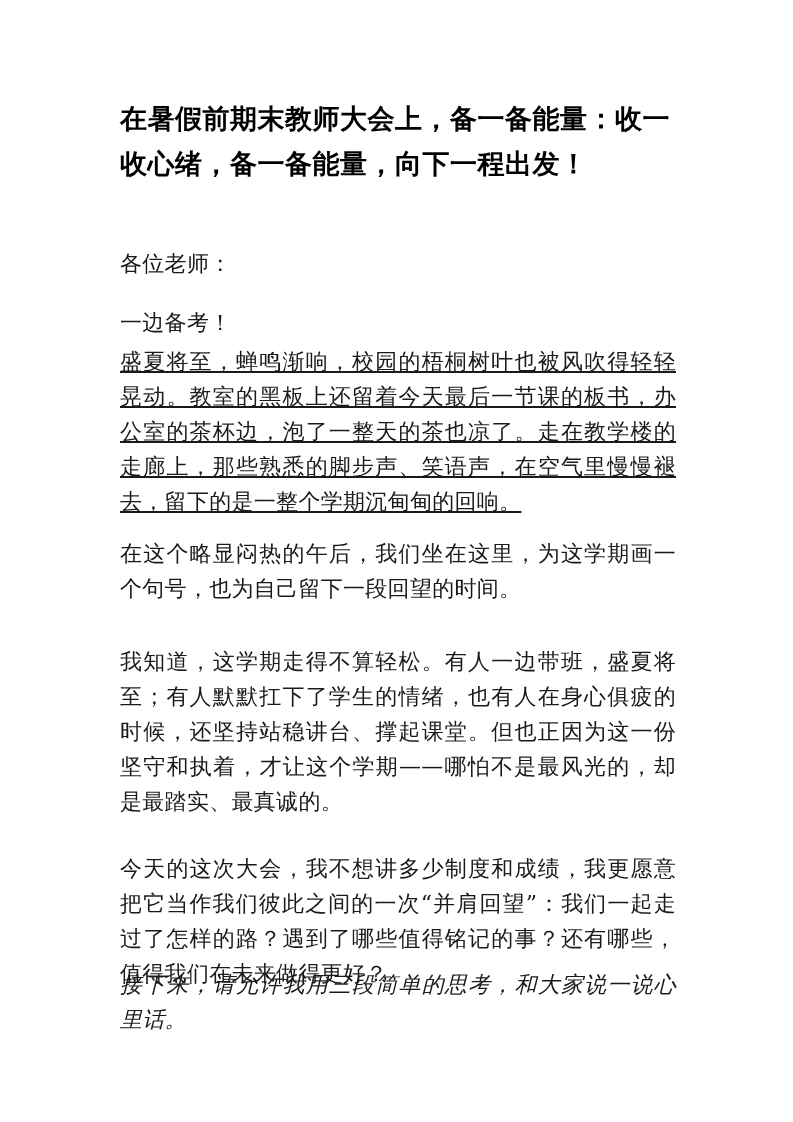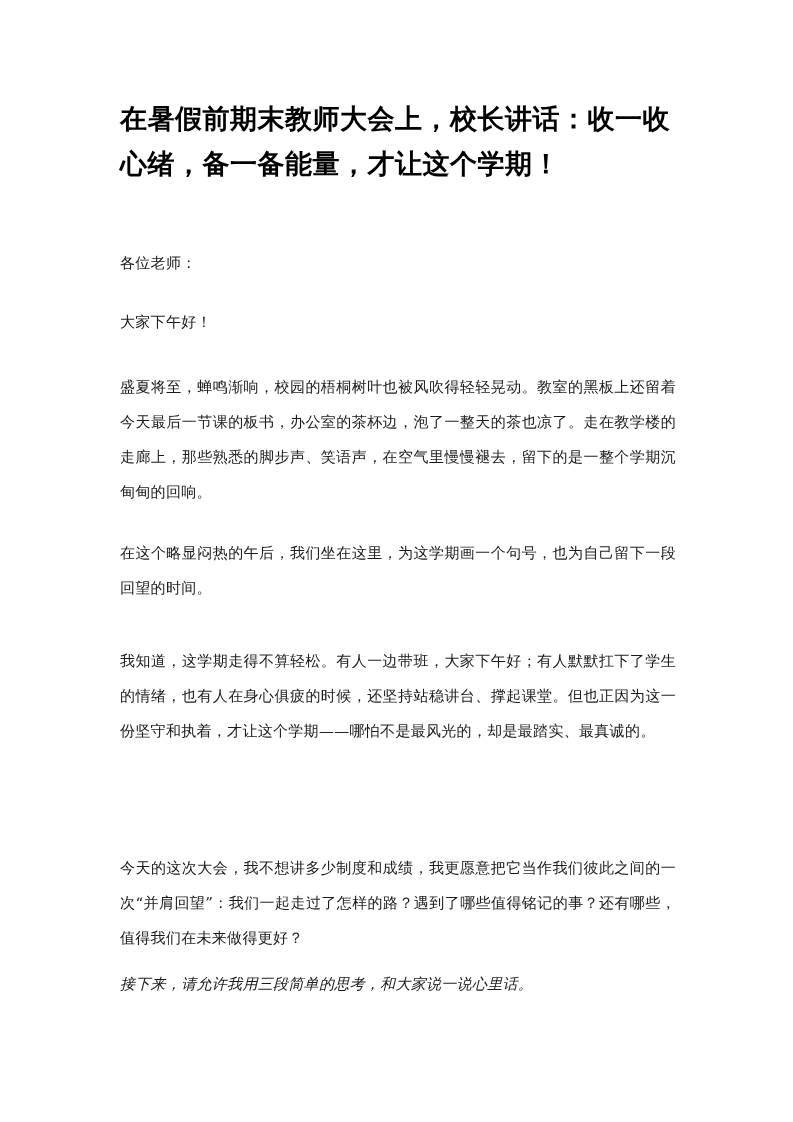--- a/index.html
+++ b/index.html
@@ -11,31 +11,31 @@
   }
   .title {
     position: absolute; left: 0; top: 96px; width: 560px;
     font-family: "DejaVu Sans", "Liberation Sans", sans-serif;
     font-weight: bold; font-size: 27px; line-height: 45px;
     letter-spacing: 0.5px; color: #000;
     margin: 0;
   }
   .para {
     position: absolute; left: 0; width: 556px;
-    font-size: 15px; line-height: 35px; letter-spacing: 0.3px;
+    font-size: 22px; line-height: 35px; letter-spacing: 0.3px;
     margin: 0; color: #1a1a1a;
     text-align: justify;
   }
 </style>
 </head>
 <body>
 
 <div class="page">
-  <h1 class="title">在暑假前期末教师大会上，校长讲话：收一收心绪，备一备能量，才让这个学期！</h1>
+  <h1 class="title">在暑假前期末教师大会上，备一备能量：收一收心绪，备一备能量，向下一程出发！</h1>
 
   <p class="para" style="top:246px;">各位老师：</p>
-  <p class="para" style="top:305px;">大家下午好！</p>
-  <p class="para" style="top:370px;">盛夏将至，蝉鸣渐响，校园的梧桐树叶也被风吹得轻轻晃动。教室的黑板上还留着今天最后一节课的板书，办公室的茶杯边，泡了一整天的茶也凉了。走在教学楼的走廊上，那些熟悉的脚步声、笑语声，在空气里慢慢褪去，留下的是一整个学期沉甸甸的回响。</p>
+  <p class="para" style="top:305px;">一边备考！</p>
+  <p class="para" style="top:344px;text-decoration:underline;">盛夏将至，蝉鸣渐响，校园的梧桐树叶也被风吹得轻轻晃动。教室的黑板上还留着今天最后一节课的板书，办公室的茶杯边，泡了一整天的茶也凉了。走在教学楼的走廊上，那些熟悉的脚步声、笑语声，在空气里慢慢褪去，留下的是一整个学期沉甸甸的回响。</p>
   <p class="para" style="top:536px;">在这个略显闷热的午后，我们坐在这里，为这学期画一个句号，也为自己留下一段回望的时间。</p>
-  <p class="para" style="top:644px;">我知道，这学期走得不算轻松。有人一边带班，大家下午好；有人默默扛下了学生的情绪，也有人在身心俱疲的时候，还坚持站稳讲台、撑起课堂。但也正因为这一份坚守和执着，才让这个学期——哪怕不是最风光的，却是最踏实、最真诚的。</p>
+  <p class="para" style="top:644px;">我知道，这学期走得不算轻松。有人一边带班，盛夏将至；有人默默扛下了学生的情绪，也有人在身心俱疲的时候，还坚持站稳讲台、撑起课堂。但也正因为这一份坚守和执着，才让这个学期——哪怕不是最风光的，却是最踏实、最真诚的。</p>
   <p class="para" style="top:834px;margin-top:17px;">今天的这次大会，我不想讲多少制度和成绩，我更愿意把它当作我们彼此之间的一次“并肩回望”：我们一起走过了怎样的路？遇到了哪些值得铭记的事？还有哪些，值得我们在未来做得更好？</p>
   <p class="para" style="top:967px;font-style:italic;">接下来，请允许我用三段简单的思考，和大家说一说心里话。</p>
 </div>
 
 </body></html>

